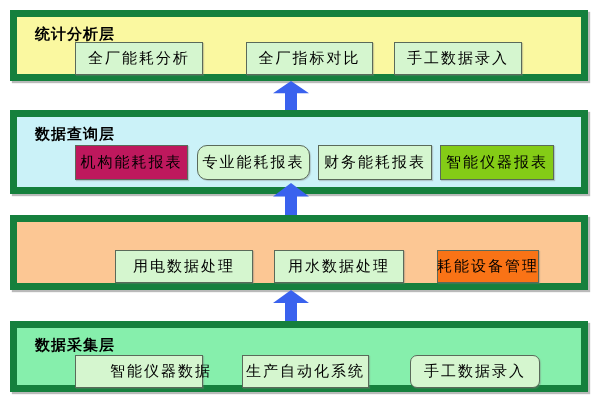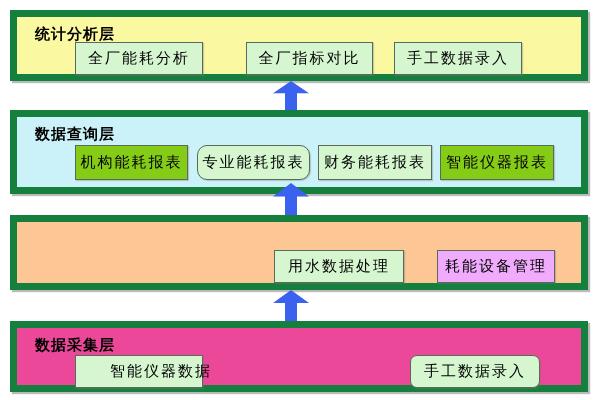--- a/index.html
+++ b/index.html
@@ -68,58 +68,64 @@
   </div>
 
   <div class="arrow" style="top:81px;height:29px;">
     <svg viewBox="0 0 38 31" preserveAspectRatio="none" aria-hidden="true">
       <polygon points="19,0 37,13 25,13 25,31 13,31 13,13 1,13" style="fill: rgb(58, 98, 238);"></polygon>
     </svg>
   </div>
 
   <div class="layer" style="top: 110px; height: 84px; background-color: rgb(203, 242, 248);">
     <span class="layer-title">数据查询层</span>
-    <div class="module-box" style="left: 58px; top: 28px; width: 113px; height: 35px; background-color: #84cc16;">
+    <div class="module-box" style="left: 58px; top: 28px; width: 113px; height: 35px; background-color: #be185d;">
       <span>机构能耗报表</span>
     </div>
     <div class="module-box" style="left: 180px; top: 28px; width: 113px; height: 35px; background-color: rgb(213, 246, 207); border-radius: 10px;">
       <span>专业能耗报表</span>
     </div>
     <div class="module-box" style="left: 301px; top: 28px; width: 114px; height: 35px; background-color: rgb(213, 246, 207);">
       <span>财务能耗报表</span>
     </div>
     <div class="module-box" style="left: 423px; top: 28px; width: 114px; height: 35px; background-color: #84cc16;">
       <span>智能仪器报表</span>
     </div>
   </div>
 
   <div class="arrow" style="top:183px;height:32px;">
     <svg viewBox="0 0 38 31" preserveAspectRatio="none" aria-hidden="true">
       <polygon points="19,0 37,13 25,13 25,31 13,31 13,13 1,13" style="fill: rgb(58, 98, 238);"></polygon>
     </svg>
   </div>
 
   <div class="layer" style="top: 215px; height: 75px; background-color: rgb(252, 199, 148);">
+    <div class="module-box" style="left: 98px; top: 28px; width: 138px; height: 33px; background-color: rgb(213, 246, 207);">
+      <span>用电数据处理</span>
+    </div>
     <div class="module-box" style="left: 257px; top: 28px; width: 130px; height: 33px; background-color: rgb(213, 246, 207); font-family: Liberation Serif, serif;">
       <span>用水数据处理</span>
     </div>
-    <div class="module-box" style="left: 420px; top: 28px; width: 118px; height: 33px; background-color: #f0abfc;">
+    <div class="module-box" style="left: 420px; top: 28px; width: 102px; height: 33px; background-color: #f97316;">
       <span>耗能设备管理</span>
     </div>
   </div>
 
   <div class="arrow" style="top:290px;height:31px;">
     <svg viewBox="0 0 38 31" preserveAspectRatio="none" aria-hidden="true">
       <polygon points="19,0 37,13 25,13 25,31 13,31 13,13 1,13" style="fill: rgb(58, 98, 238);"></polygon>
     </svg>
   </div>
 
-  <div class="layer" style="top: 321px; height: 71px; background-color: #ec4899;">
+  <div class="layer" style="top: 321px; height: 71px; background-color: #86efac;">
     <span class="layer-title">数据采集层</span>
     <div class="module-box" style="left: 58px; top: 27px; width: 128px; height: 33px; background-color: rgb(213, 246, 207); padding-left: 44px;">
       <span>智能仪器数据</span>
+    </div>
+    <div class="module-box" style="left: 225px; top: 27px; width: 127px; height: 33px; background-color: rgb(213, 246, 207);">
+      <span>生产自动化系统</span>
     </div>
     <div class="module-box" style="left: 393px; top: 27px; width: 130px; height: 33px; background-color: rgb(213, 246, 207); border-radius: 7px;">
       <span>手工数据录入</span>
     </div>
   </div>
 
 </div>
 
 </body></html>

